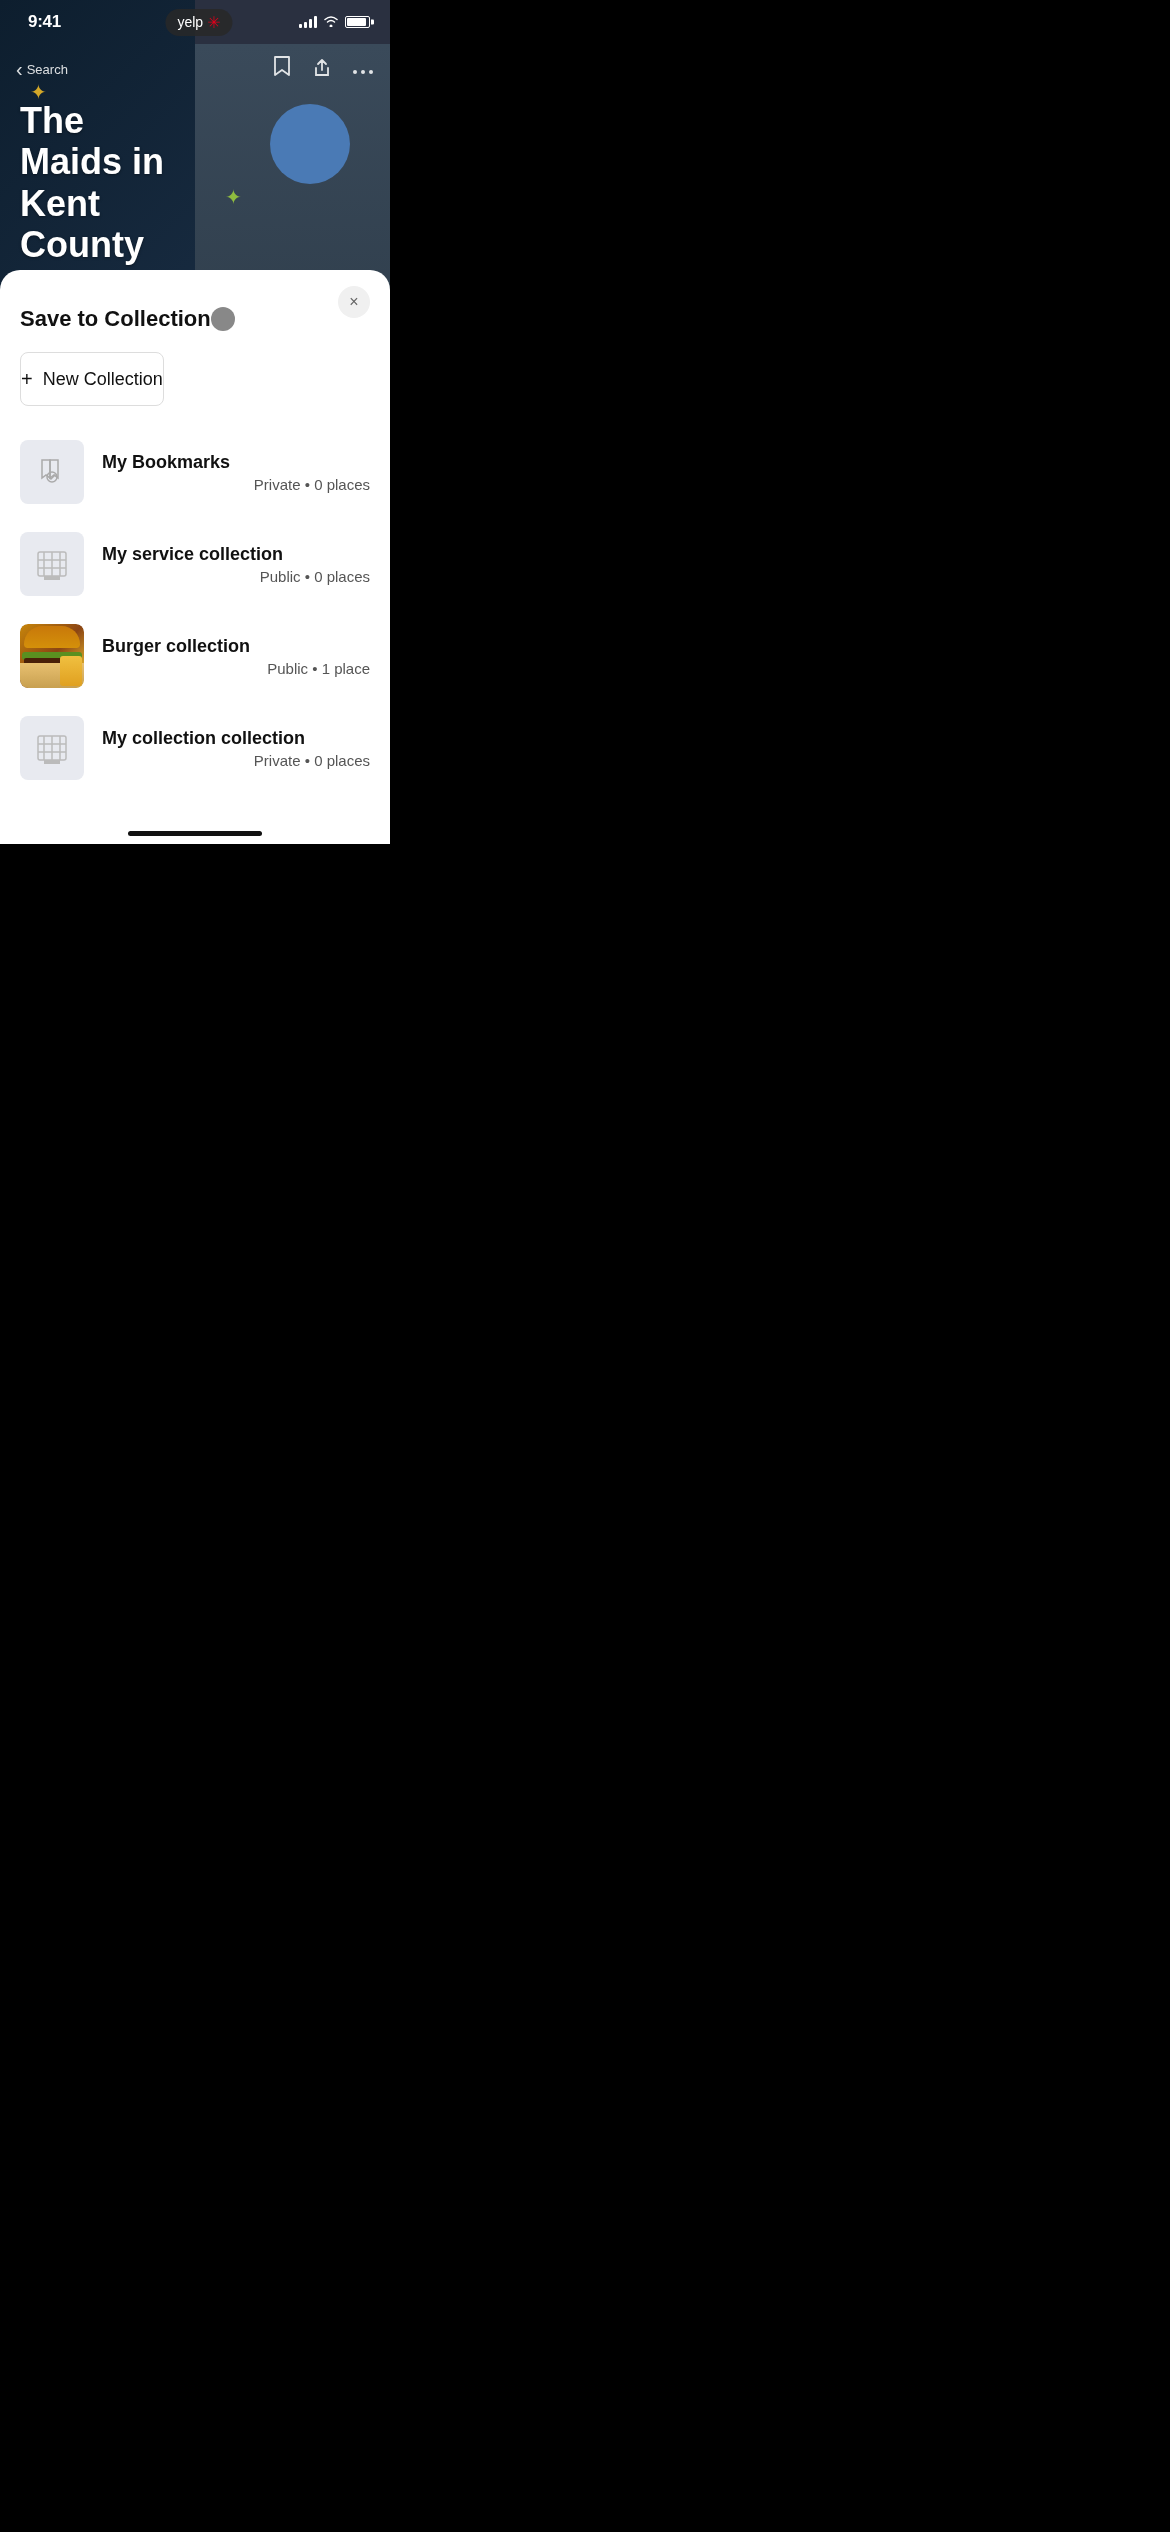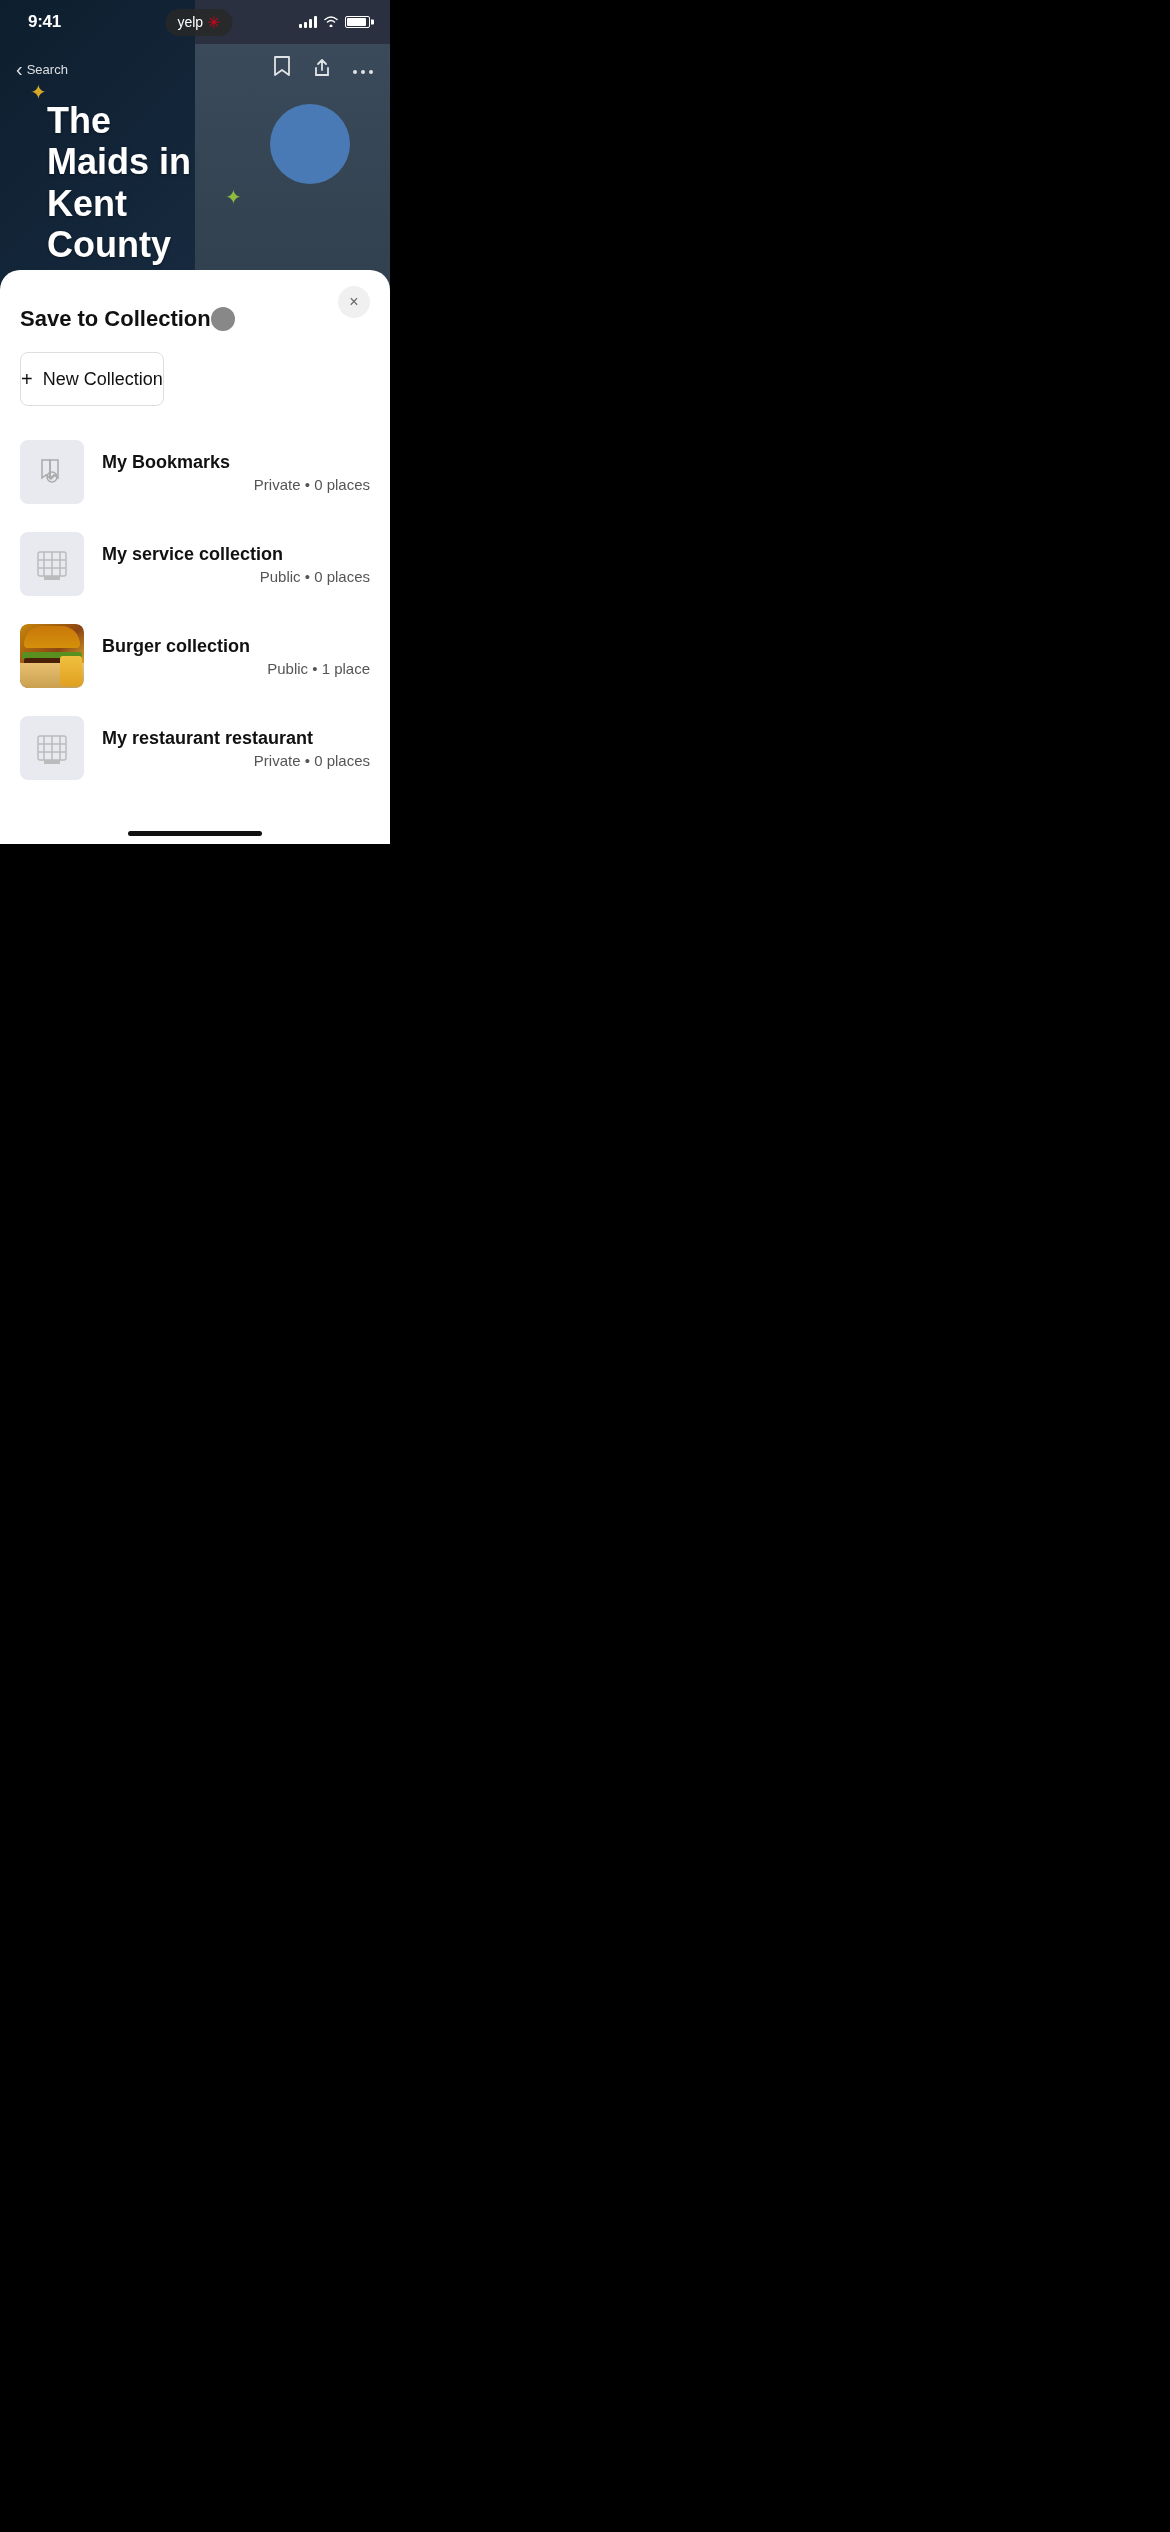--- a/index.html
+++ b/index.html
@@ -187,21 +187,20 @@
       letter-spacing: 2px;
     }
 
     
     .business-title-area {
       position: absolute;
       top: 100px;
       left: 20px;
       z-index: 10;
       max-width: 45%;
-      margin-left: 27px;
     }
 
     .business-name {
       color: white;
       font-size: 36px;
       font-weight: 700;
       line-height: 1.15;
       text-shadow: 0 1px 3px rgba(0,0,0,0.4);
     }
 
@@ -634,21 +633,21 @@
           <rect x="8" y="10" width="28" height="24" rx="2" stroke="#bbb" stroke-width="1.5" fill="none"></rect>
           <line x1="14" y1="10" x2="14" y2="34" stroke="#bbb" stroke-width="1.5"></line>
           <line x1="22" y1="10" x2="22" y2="34" stroke="#bbb" stroke-width="1.5"></line>
           <line x1="30" y1="10" x2="30" y2="34" stroke="#bbb" stroke-width="1.5"></line>
           <line x1="8" y1="18" x2="36" y2="18" stroke="#bbb" stroke-width="1.5"></line>
           <line x1="8" y1="26" x2="36" y2="26" stroke="#bbb" stroke-width="1.5"></line>
           <rect x="14" y="34" width="16" height="4" fill="#bbb"></rect>
         </svg>
       </div>
       <div class="collection-info">
-        <div class="collection-name">My restaurant restaurant</div>
+        <div class="collection-name">My collection collection</div>
         <div class="collection-meta">Private • 0 places</div>
       </div>
     </div>
 
   </div>
 </div>
 
 <div class="home-indicator"></div>
 
 </body></html>

